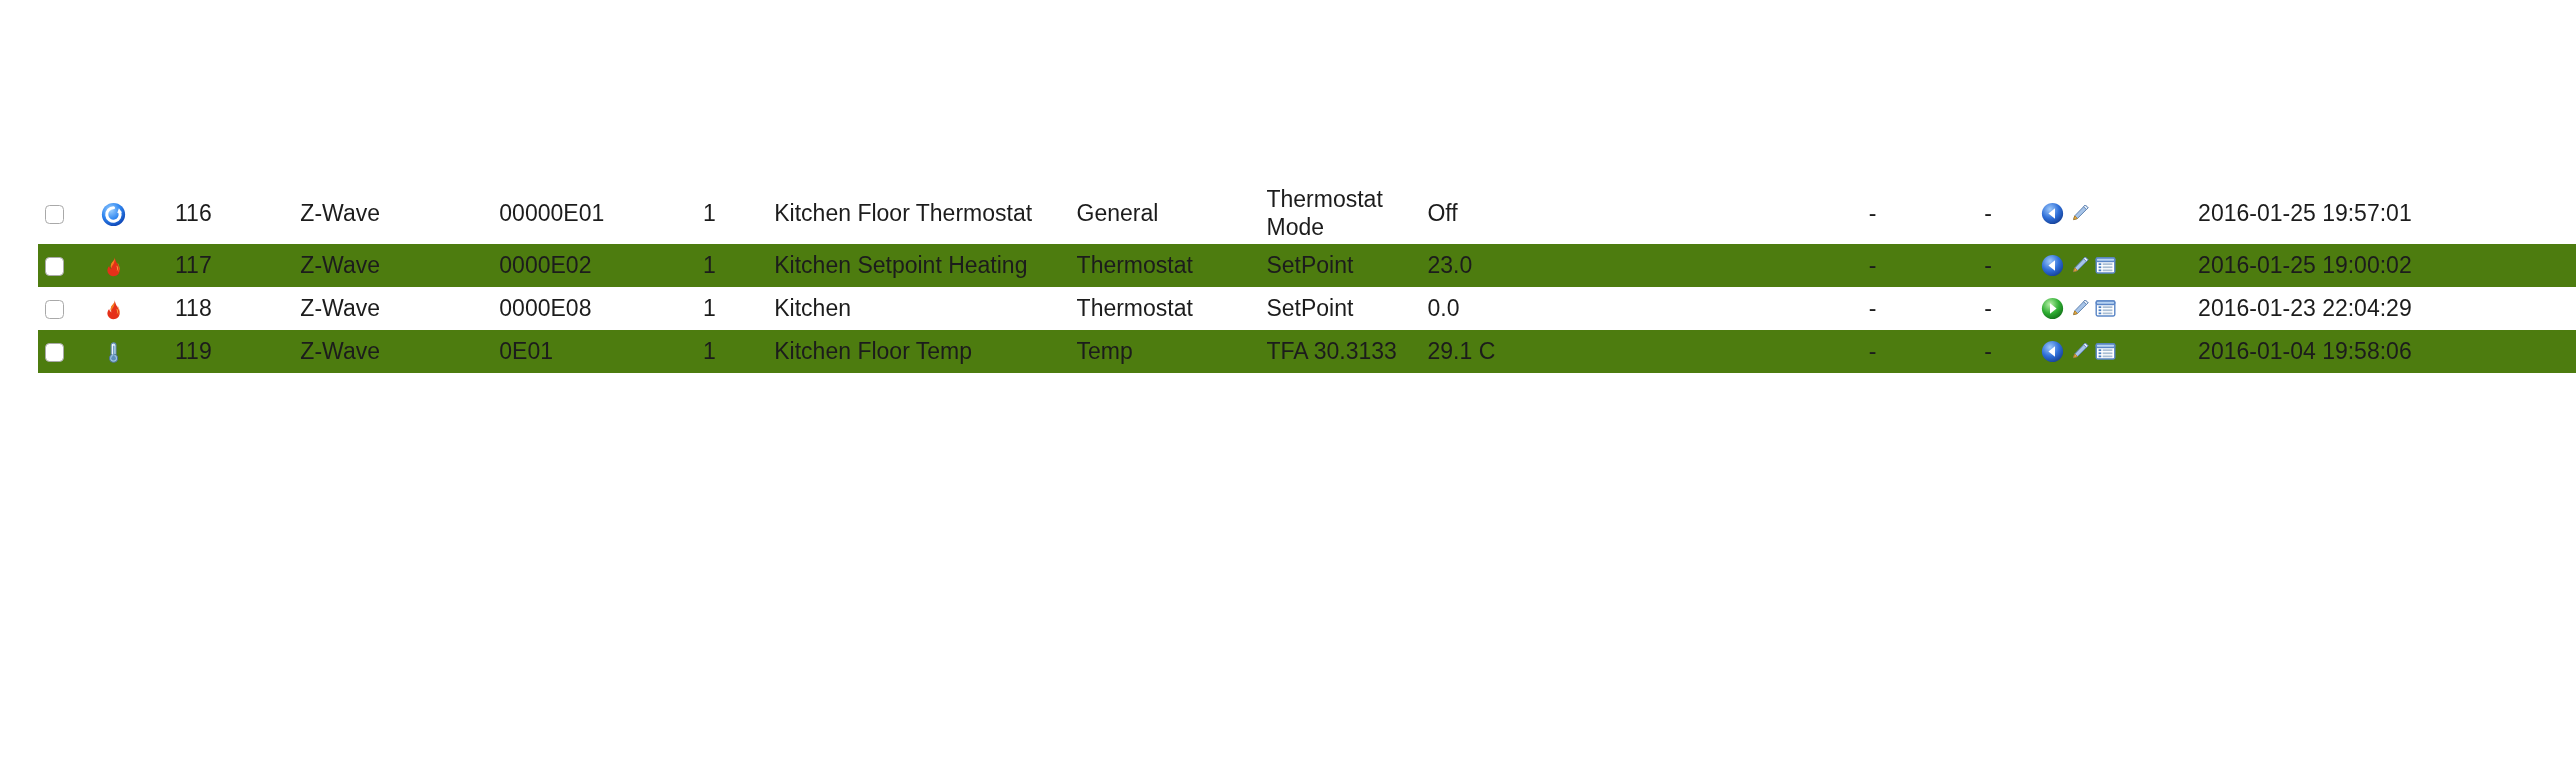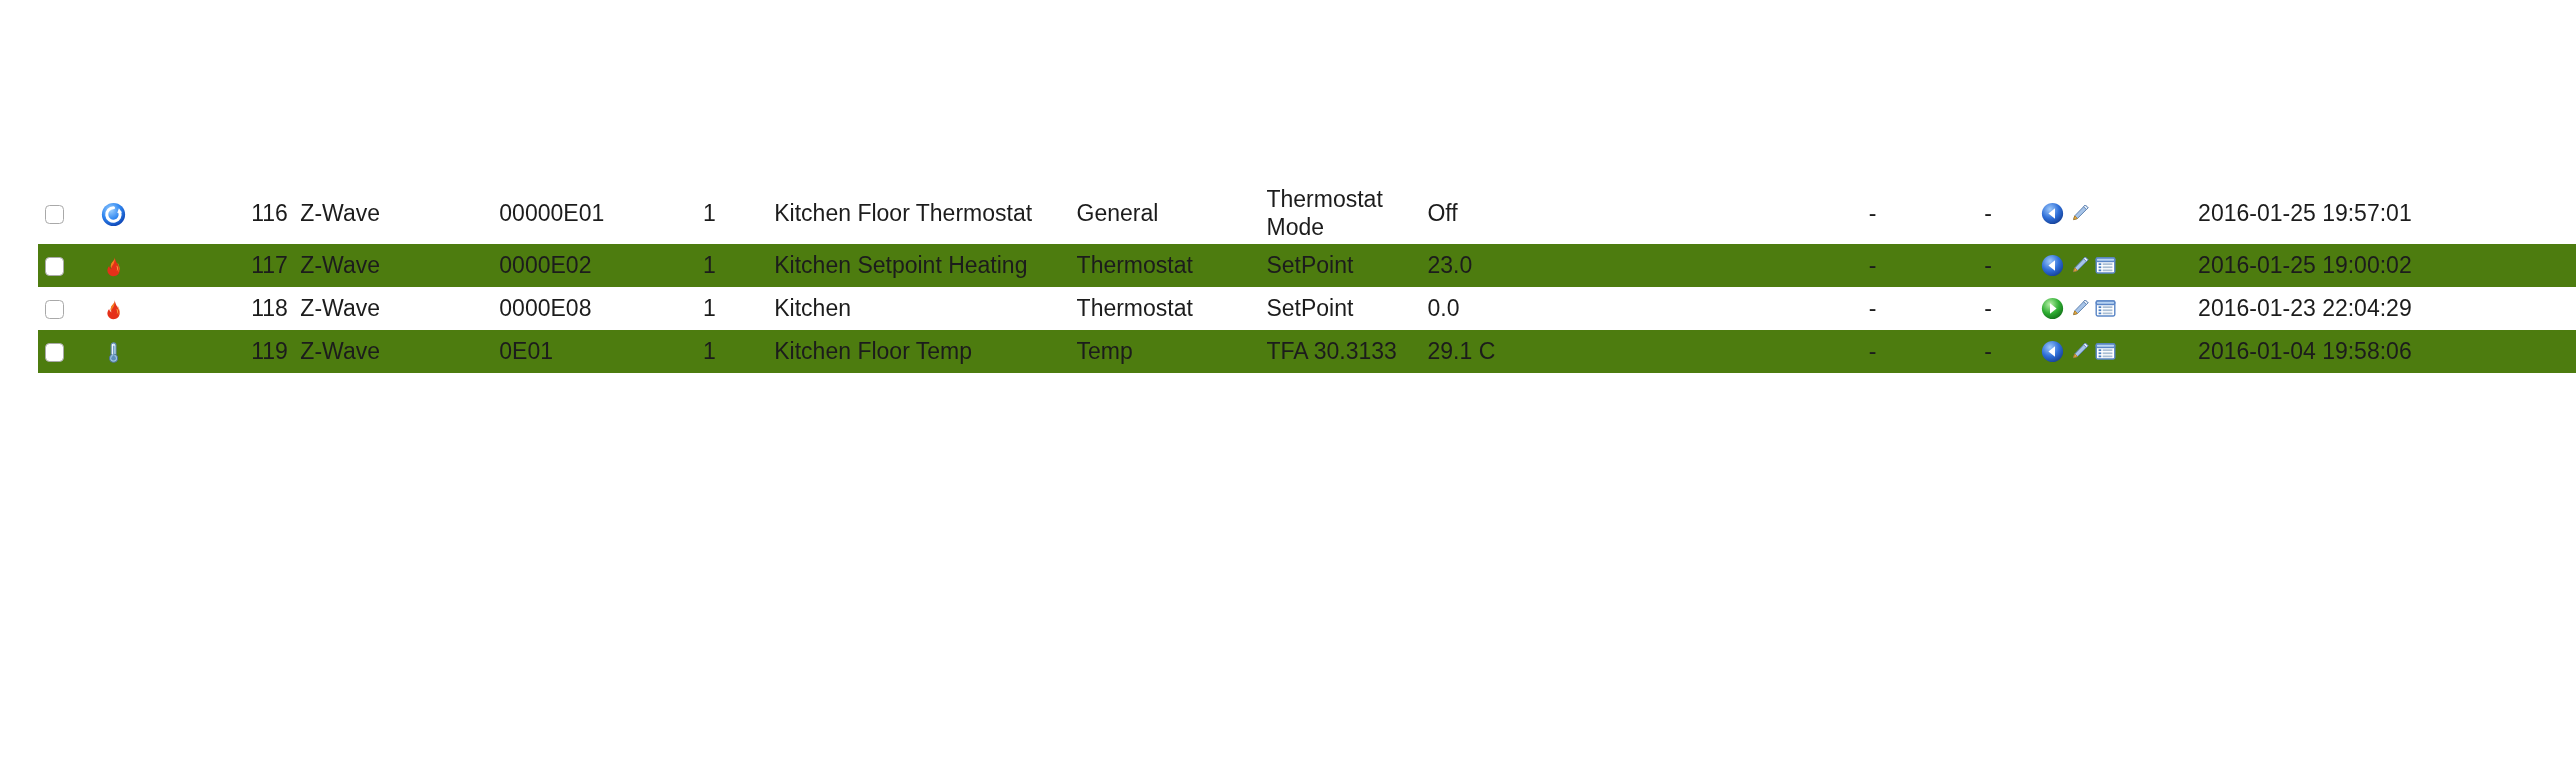--- a/index.html
+++ b/index.html
@@ -44,21 +44,21 @@
     font-family: "Liberation Sans", sans-serif;
     vertical-align: middle;
     line-height: 1.18;
     height: 43px;
     font-weight: 400;
   }
 
   
   .col-check    { width: 34px;  text-align: left;   padding-left: 7.2px !important; }
   .col-icon     { width: 49px;  text-align: left; }
-  .col-id       { width: 70px;  text-align: right;  padding-right: 12.5px !important; }
+  .col-id       { width: 70px;  text-align: left;  padding-right: 12.5px !important; }
   .col-proto    { width: 131px; text-align: left; }
   .col-addr     { width: 134px; text-align: left; }
   .col-inst     { width: 47px;  text-align: left; }
   .col-name     { width: 199px; text-align: left; }
   .col-type     { width: 125px; text-align: left; }
   .col-subtype  { width: 106px; text-align: left; }
   .col-value    { width: 252px; text-align: left; }
   .col-d1       { width: 82px;  text-align: center; }
   .col-d2       { width: 70px;  text-align: center; }
   .col-actions  { width: 75px;  text-align: left; }

